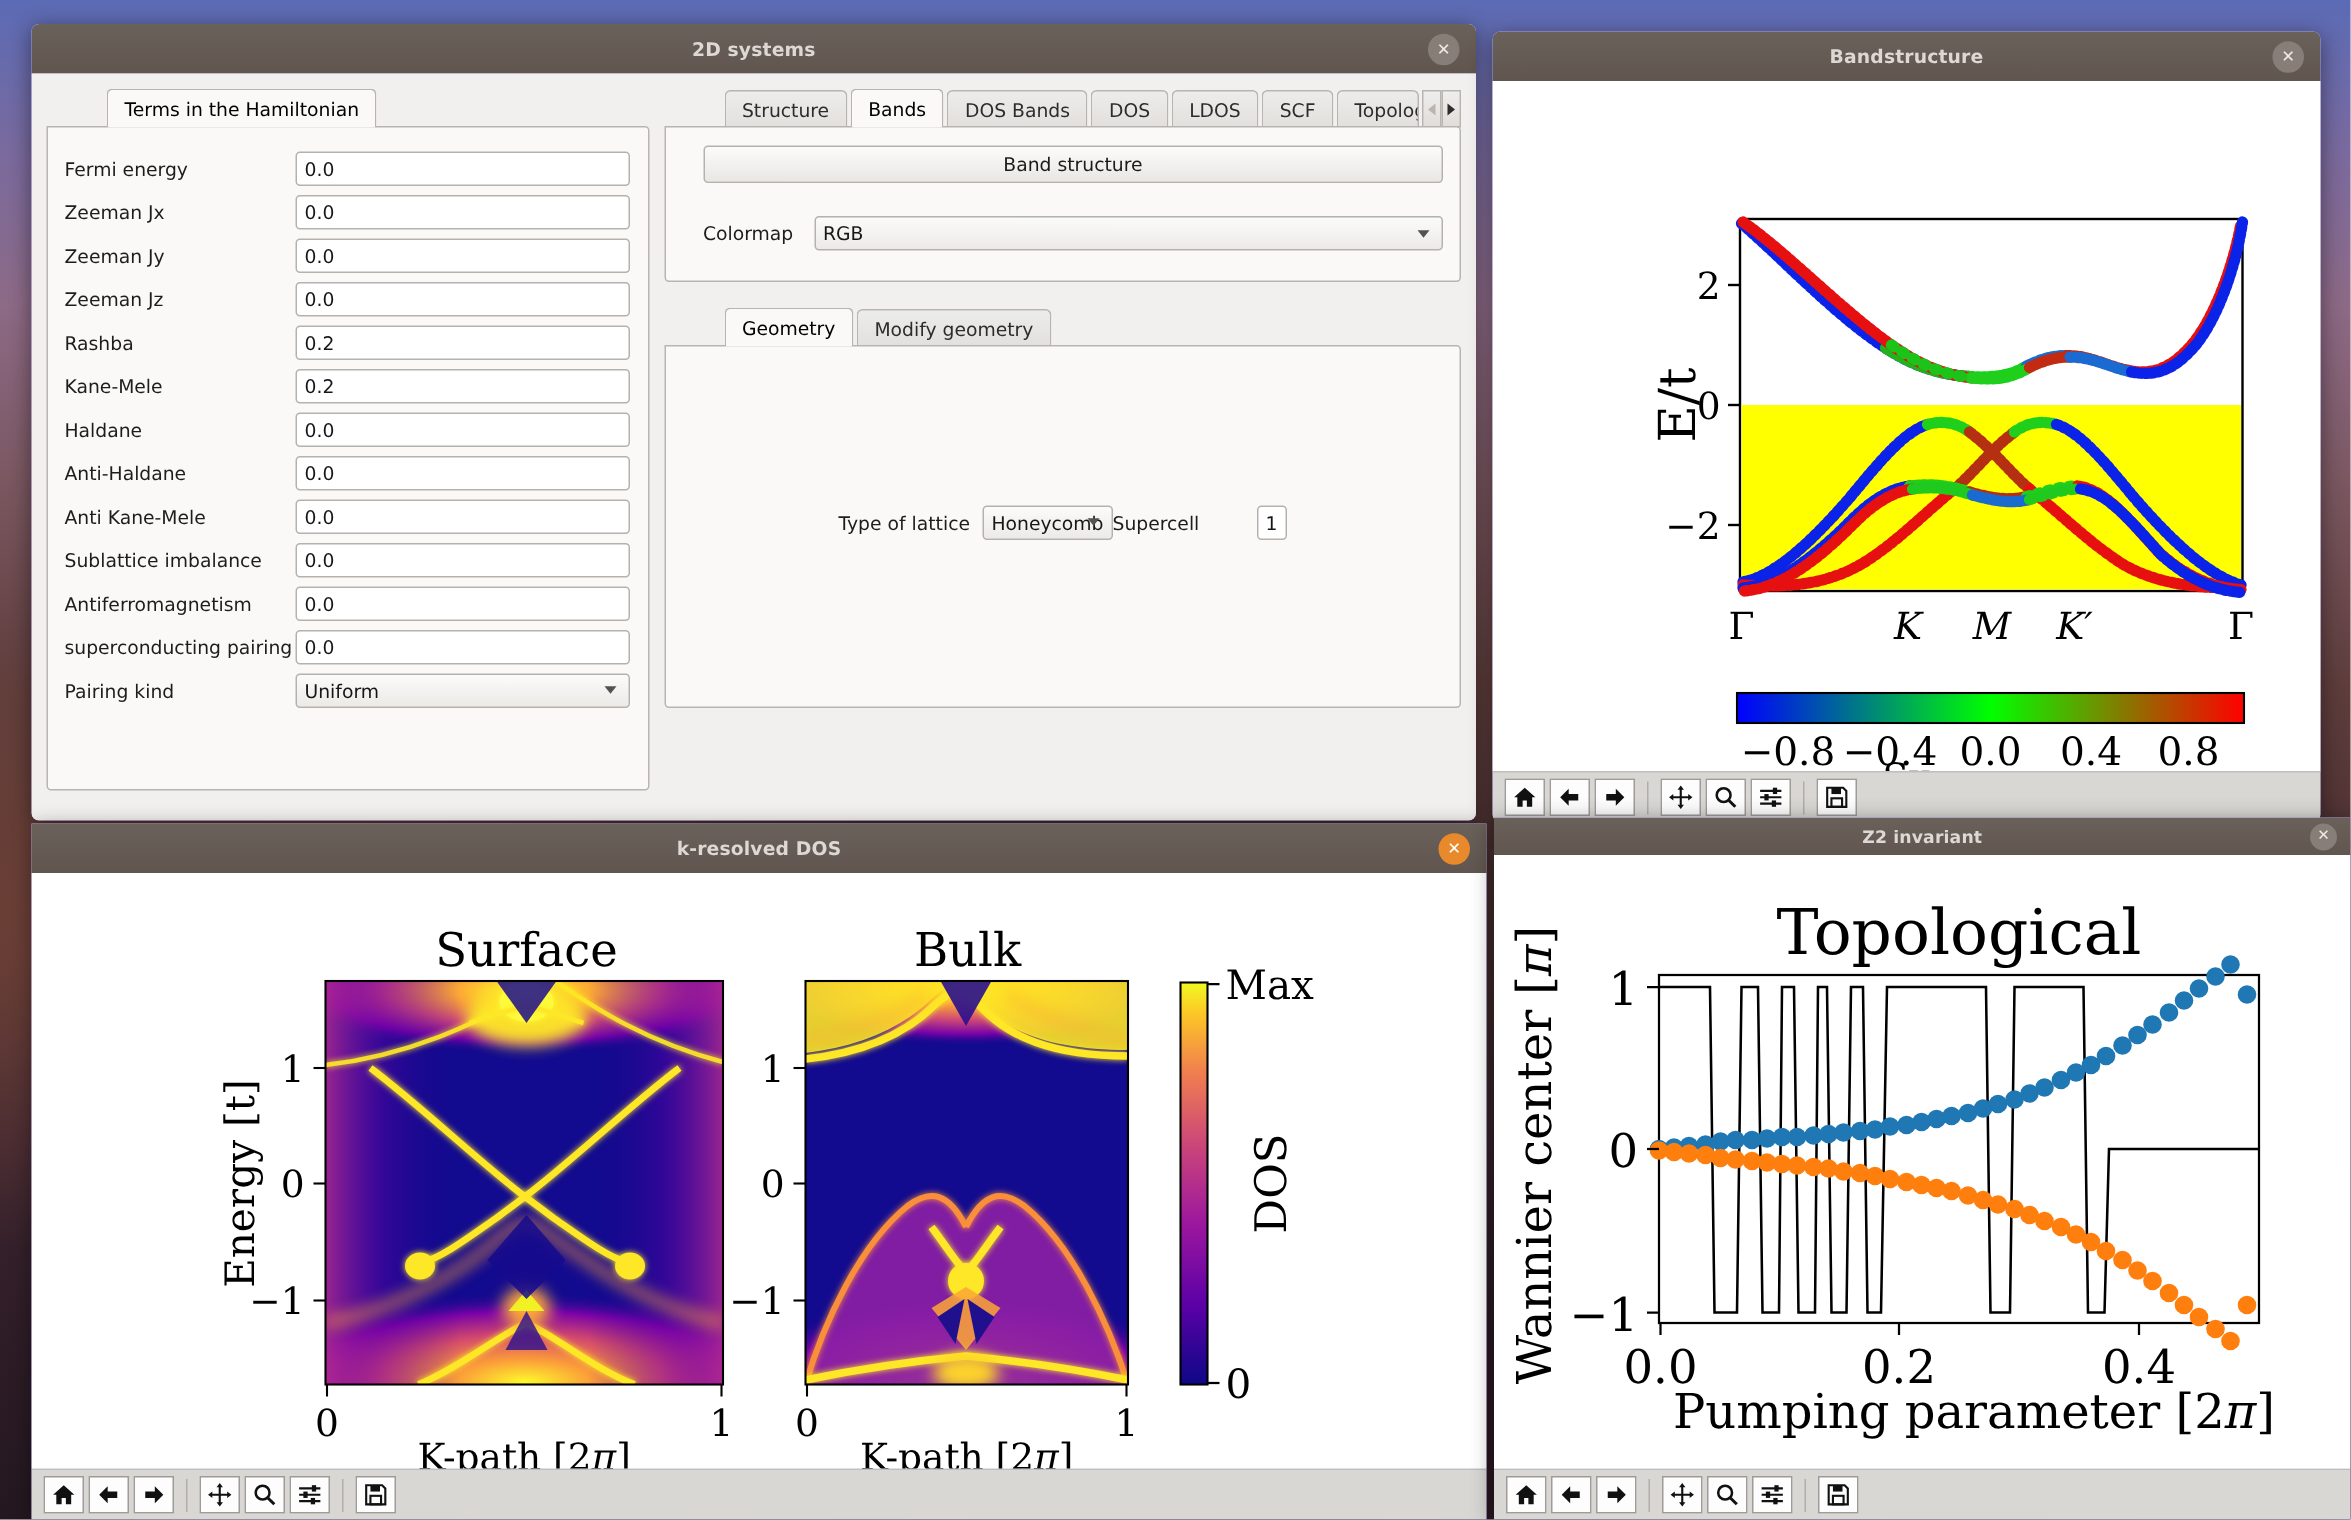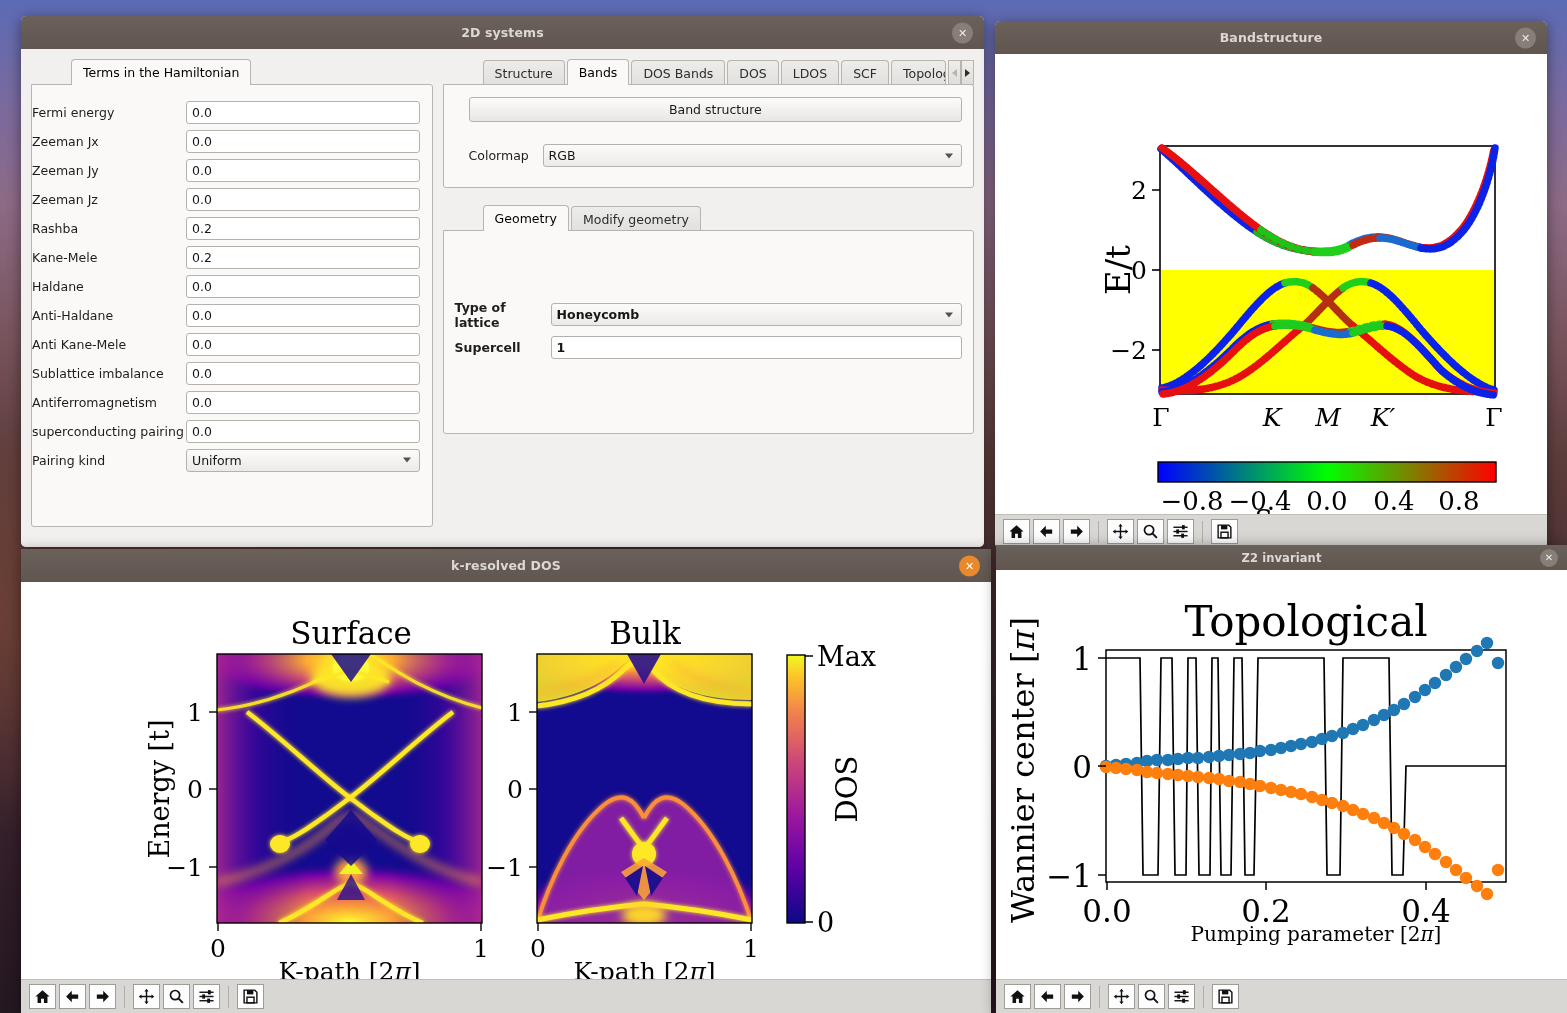--- a/index.html
+++ b/index.html
@@ -77,21 +77,21 @@
     height: 26px;
     border-color: #b8b5b1;
     position: relative; z-index: 3;
   }
   .tabpane {
     border: 1px solid #b8b5b1; background: #fbf9f7;
     margin-top: -1px; position: relative; z-index: 2;
     border-radius: 0 3px 3px 3px;
   }
 
-  .hamil-pane { height: 443px; padding: 16px 12px 8px 0; }
+  .hamil-pane { height: 443px; padding: 16px 12px 8px 11px; }
   .frow { display: flex; align-items: center; height: 22.5px; margin-bottom: 6.5px; }
   .frow .flabel { font-size: 12.5px; color: #1d1d1d; width: 154px; flex:0 0 154px; }
   .fld {
     flex: 1; height: 23px; background: #fff;
     border: 1px solid #b5b2ae; border-radius: 3px;
     font-size: 12.5px; color: #161616;
     display: flex; align-items: center; padding: 0 5px;
   }
   .combo {
     flex: 1; height: 23px;
@@ -112,21 +112,21 @@
   .bigbtn {
     height: 25px; width: 100%;
     background: linear-gradient(180deg,#fbfbfa,#e9e7e4);
     border: 1px solid #b5b2ae; border-radius: 3px;
     display:flex;align-items:center;justify-content:center;
     font-size:12.5px;color:#1b1b1b;cursor:pointer;
     margin-bottom: 22px;
   }
   .brow { display:flex; align-items:center; margin-bottom: 6px; }
   .brow .blabel { font-size:12.5px;color:#1d1d1d; width:74px; flex:0 0 74px;}
-  .geom-pane { height: 204px; padding: 12px 11px; display:flex; flex-direction:column;font-weight:bold; }
+  .geom-pane { height: 242px; padding: 12px 11px; display:flex; flex-direction:row; }
   .geom-spacer { flex: 1 1 auto; }
   .grow { display:flex; align-items:center; margin-bottom: 6px; }
   .grow .glabel { font-size:12.5px;color:#1d1d1d; width:96px; flex:0 0 96px;}
   .tab-nav {
     display:flex; align-items:flex-end; margin-left:auto;
   }
   .navbtn {
     width:13px;height:25px;
     background:linear-gradient(180deg,#f0eeec,#e0ddda);
     border:1px solid #b8b5b1;
@@ -788,21 +788,21 @@
         <g font-family="DejaVu Serif, serif" font-size="31" fill="#000">
           <text x="96" y="100" text-anchor="end">1</text>
           <text x="96" y="208" text-anchor="end">0</text>
           <text x="96" y="317" text-anchor="end">−1</text>
           <text x="111" y="352" text-anchor="middle">0.0</text>
           <text x="270" y="352" text-anchor="middle">0.2</text>
           <text x="430" y="352" text-anchor="middle">0.4</text>
         </g>
         <text x="38" y="200" font-family="DejaVu Serif, serif" font-size="32" fill="#000" text-anchor="middle" transform="rotate(-90 38 200)">Wannier center [<tspan font-style="italic">π</tspan>]</text>
       </svg>
-      <div style="position:absolute;left:90px;top:352px;width:460px;text-align:center;font-family:'DejaVu Serif',serif;font-size:20px;color:#000;white-space:nowrap;">Pumping parameter [2<i>π</i>]</div>
+      <div style="position:absolute;left:90px;top:352px;width:460px;text-align:center;font-family:'DejaVu Serif',serif;font-size:32px;color:#000;white-space:nowrap;">Pumping parameter [2<i>π</i>]</div>
     </div>
   </div>
   <div class="mpltoolbar">
     <div class="tbtn">
       <svg width="17" height="17" viewBox="0 0 24 24">
           <path d="M12 3 L2 12 h3 v9 h5 v-6 h4 v6 h5 v-9 h3 Z" fill="#111"></path>
         </svg>
     </div>
     <div class="tbtn">
       <svg width="17" height="17" viewBox="0 0 24 24">

